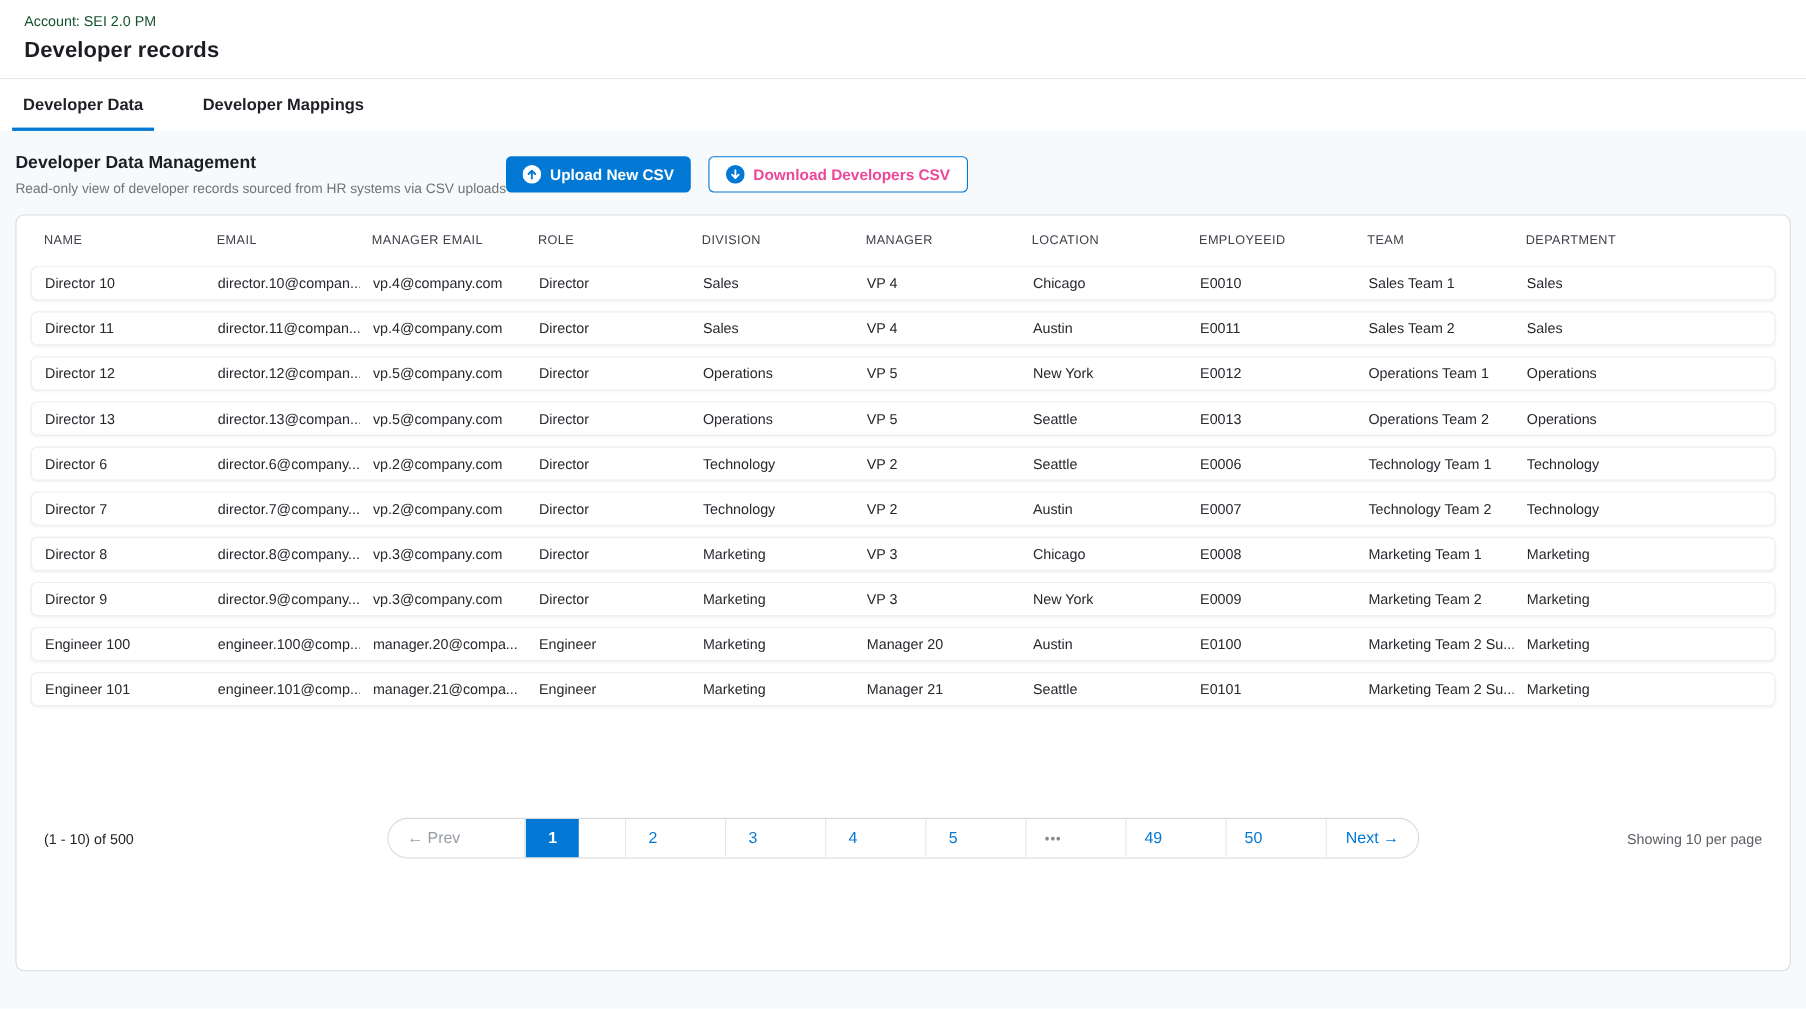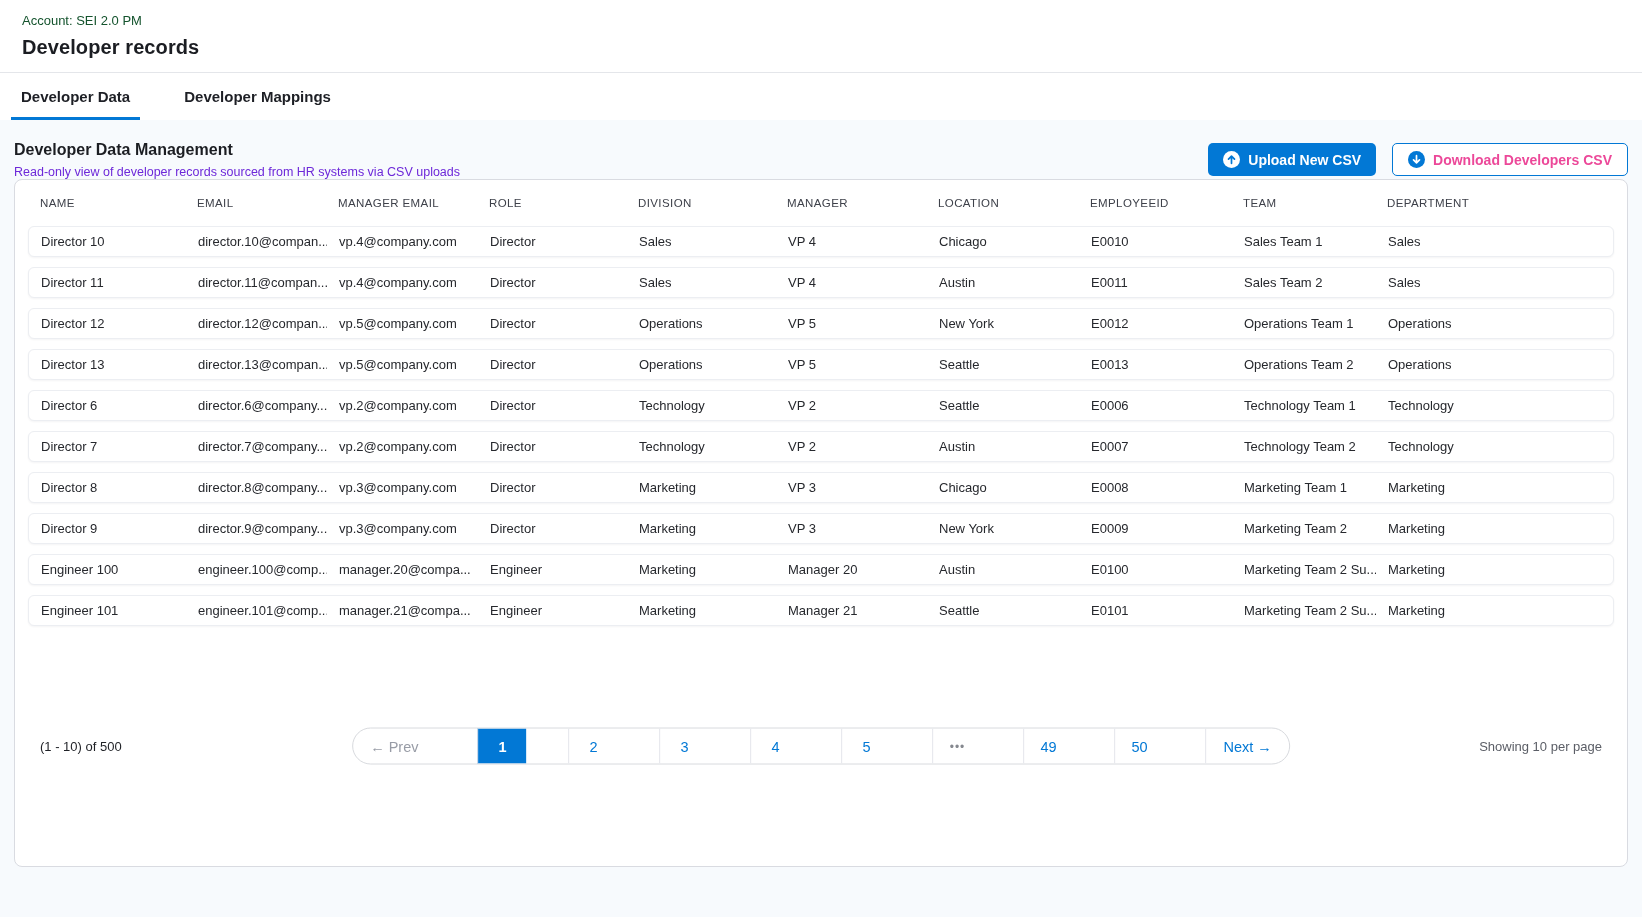--- a/index.html
+++ b/index.html
@@ -20,23 +20,23 @@
   .top-divider { border-bottom: 1px solid #e4e6ea; }
   
   .tabbar { display: flex; gap: 34px; padding: 0 11px; background: #fff; }
   .tab {
     padding: 15px 10px 12px; font-size: 15px; font-weight: 700; color: #1d1f25;
     cursor: pointer; border-bottom: 3px solid transparent;
   }
   .tab.active { border-bottom-color: #0278d5; }
   
   .section { background: #f7fafd; height: 801px; padding: 21px 14px 0; }
-  .section-head { display: flex; justify-content: space-between; align-items: flex-start; padding: 0 0 0 0; }
+  .section-head { display: flex; align-items: flex-start; margin-bottom: 17px; padding: 0 0 0 0; }
   .section-title { font-size: 16px; font-weight: 700; color: #1b1d22; margin-bottom: 6px; }
-  .section-sub { font-size: 12.5px; color: #6d28d9; }
+  .section-sub { font-size: 12.5px; color: #737373; }
   .btn-row { display: flex; gap: 16px; padding-top: 2px; }
   .btn {
     display: inline-flex; align-items: center; gap: 8px; height: 33px;
     border-radius: 5px; font-size: 14px; font-weight: 700; padding: 0 15px;
     cursor: pointer; font-family: inherit; border: none;
   }
   .btn-primary { background: #0278d5; color: #ffffff; }
   .btn-outline { background: #fff; color: #ec4899; border: 1.5px solid #0278d5; }
   .btn .icon { display: inline-flex; }
   

